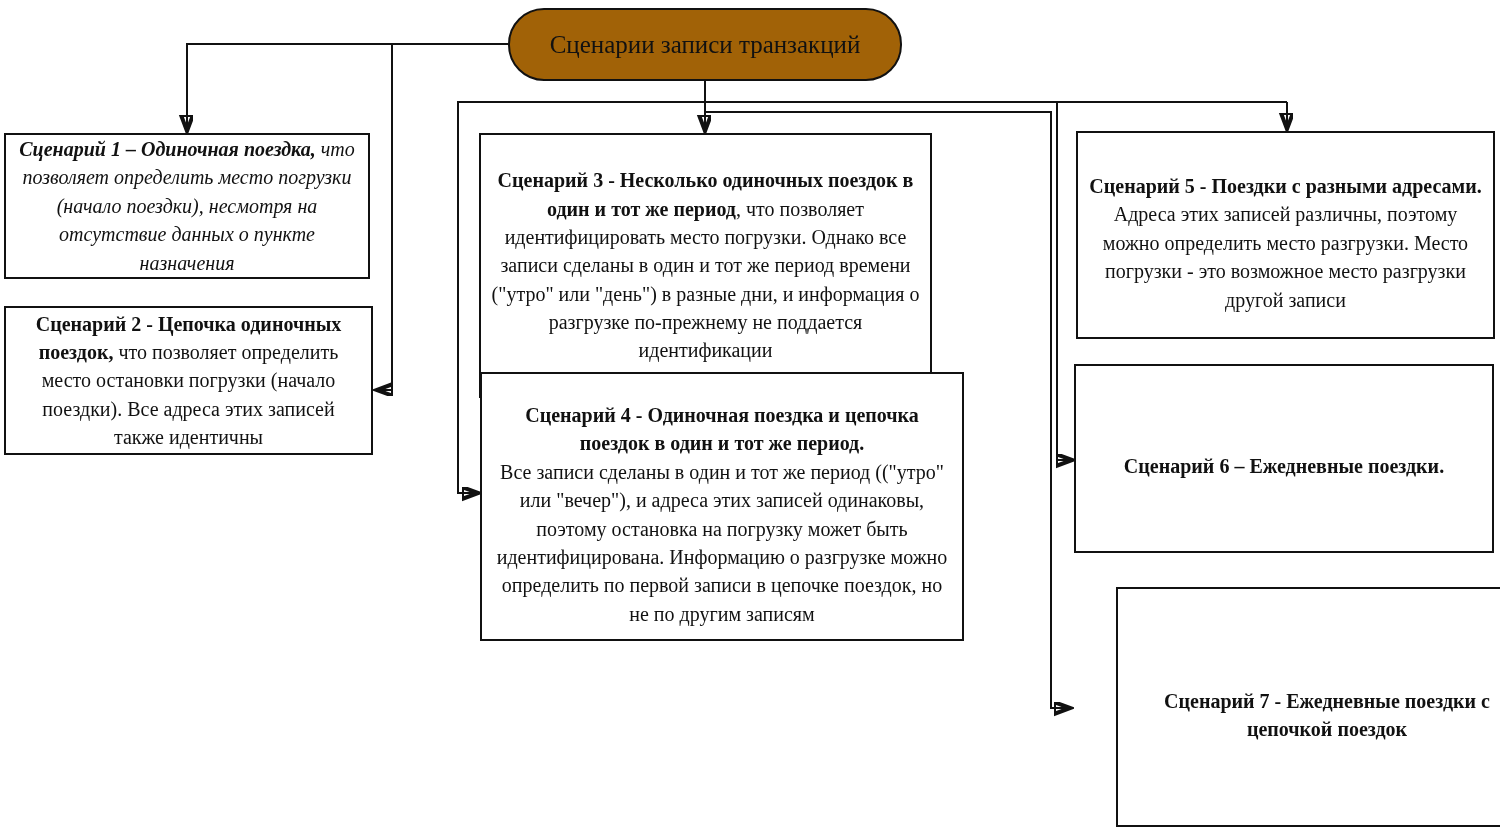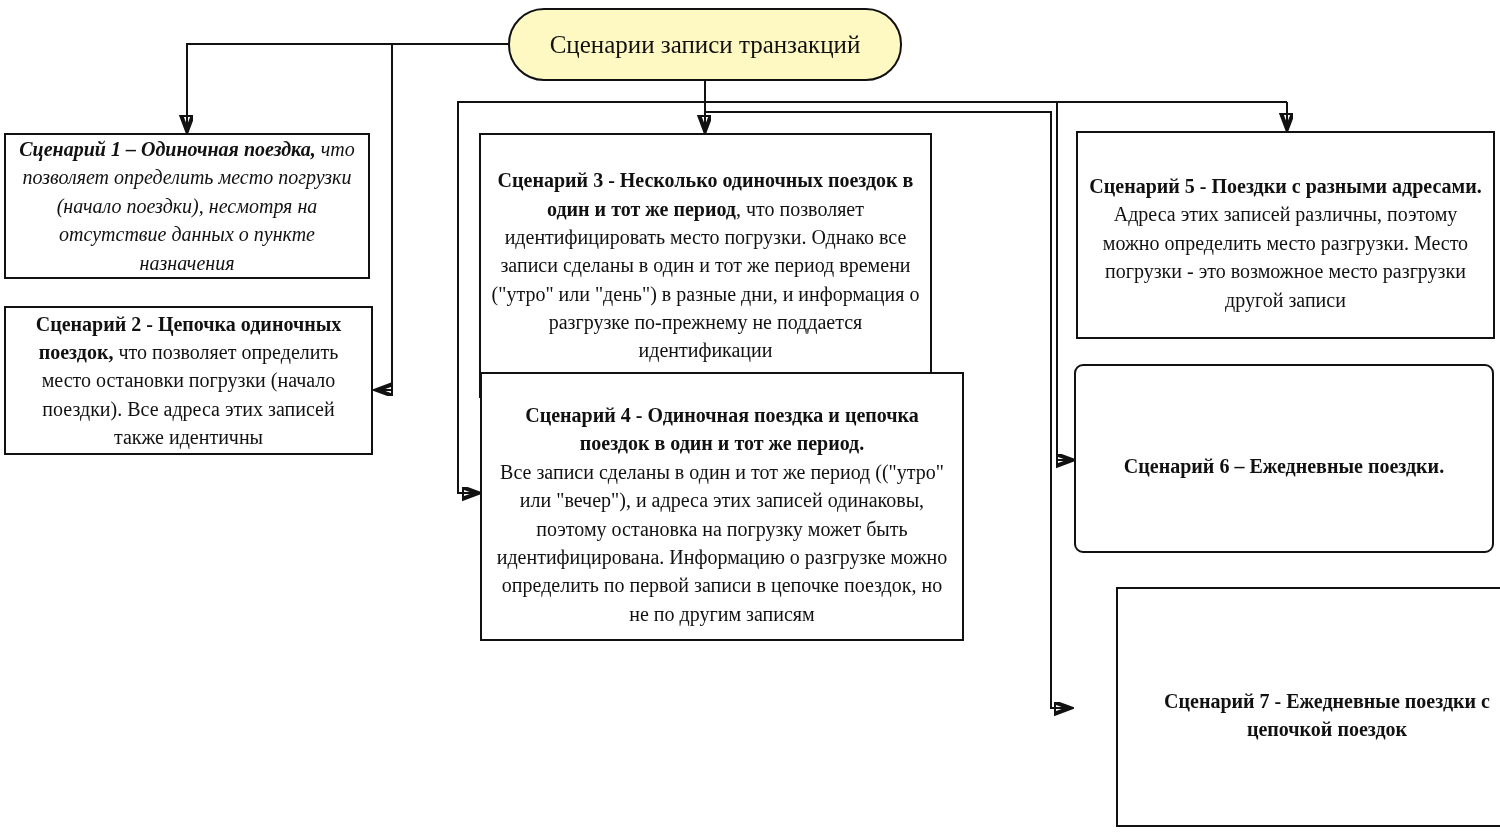--- a/index.html
+++ b/index.html
@@ -23,38 +23,38 @@
     padding:4px 10px;
     z-index:2;
   }
   .box p{margin:0;font-size:20px;line-height:1.42;}
   .box b{font-weight:bold;}
   .blockhd b{display:block;margin-top:16px;}
   #title-node{
     position:absolute;
     left:508px;top:8px;width:394px;height:73px;
     border:2px solid #111;border-radius:36px;
-    background:#fef9c3;
+    background:#a16207;
     box-sizing:border-box;
     display:flex;align-items:center;justify-content:center;
     font-size:25px;
     z-index:2;
   }
   #connector-svg{
     position:absolute;left:0;top:0;width:1500px;height:832px;
     z-index:3;pointer-events:none;
   }
   #connector-svg path{stroke:#111;stroke-width:2;fill:none;}
   
   .sc1{left:4px;top:133px;width:366px;height:146px;font-style:italic;}
   .sc2{left:4px;top:306px;width:369px;height:149px;}
   .sc3{left:479px;top:133px;width:453px;height:265px;}
   .sc4{left:480px;top:372px;width:484px;height:269px;}
   .sc5{left:1076px;top:131px;width:419px;height:208px;}
-  .sc6{left:1074px;top:364px;width:420px;height:189px;border-radius:9px;}
+  .sc6{left:1074px;top:364px;width:420px;height:189px;}
   .sc7{left:1116px;top:587px;width:422px;height:240px;}
 </style>
 </head>
 <body>
 
 <div id="canvas">
 
   <div id="title-node">
     <span>Сценарии записи транзакций</span>
   </div>

